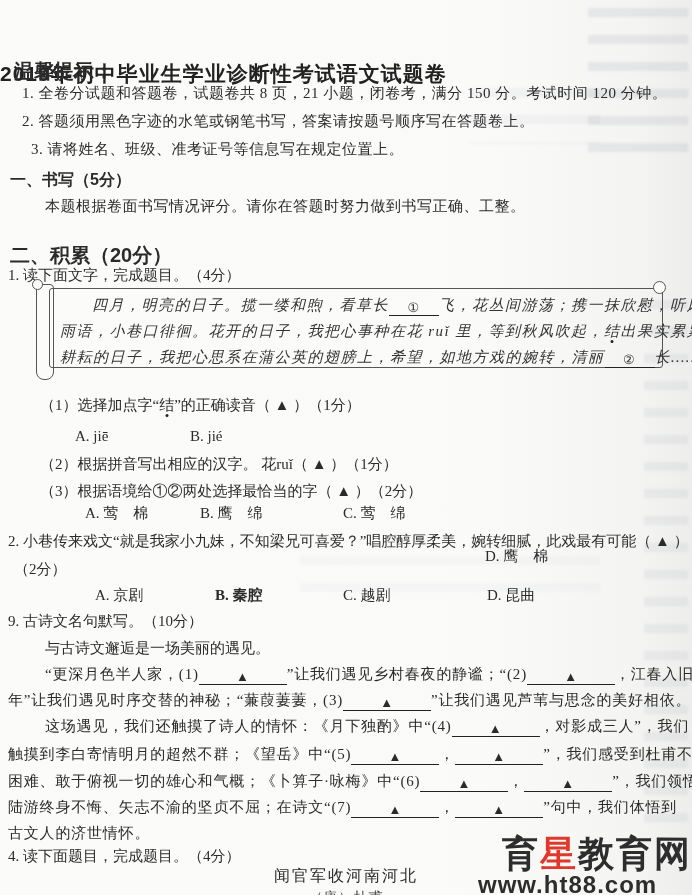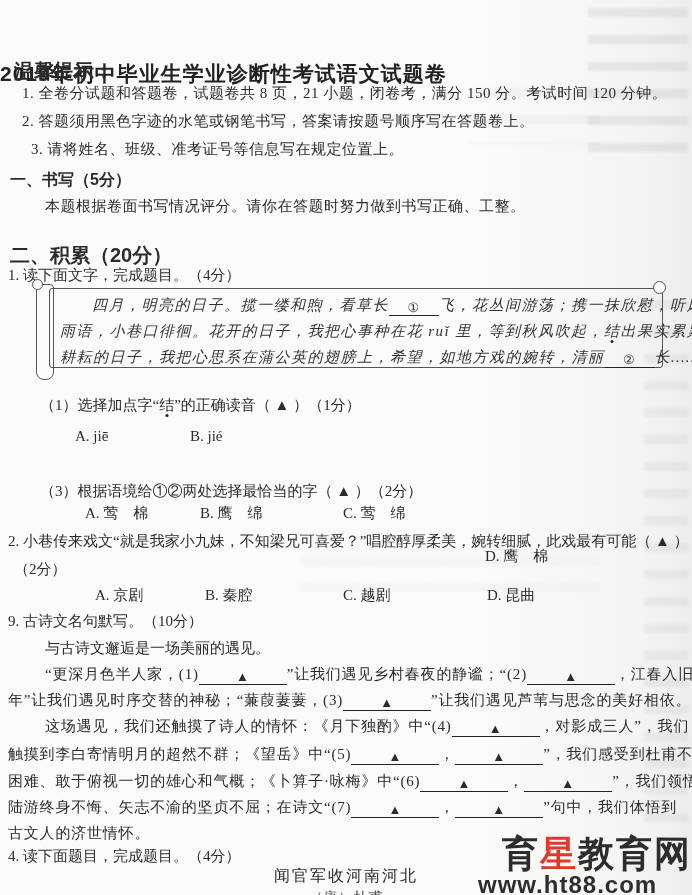--- a/index.html
+++ b/index.html
@@ -81,33 +81,34 @@
     <div class="scroll-line" style="left:56px;top:20px;">四月，明亮的日子。揽一缕和煦，看草长<span class="blank">①</span>飞，花丛间游荡；携一抹欣慰，听风唱</div>
     <div class="scroll-line" style="left:24px;top:46px;">雨语，小巷口徘徊。花开的日子，我把心事种在花 ruǐ 里，等到秋风吹起，<span class="dotchar">结</span>出果实累累；</div>
     <div class="scroll-line" style="left:24px;top:72px;">耕耘的日子，我把心思系在蒲公英的翅膀上，希望，如地方戏的婉转，清丽<span class="blank">②</span>长……</div>
   </div>
 
   <div class="abs" style="left:40px;top:396px;">（1）选择加点字“<span class="dotchar">结</span>”的正确读音（ ▲ ）（1分）</div>
   <div class="abs" style="left:0;top:428px;width:692px;height:20px;">
     <span class="opt" style="left:75px;">A. jiē</span>
     <span class="opt" style="left:190px;">B. jié</span>
   </div>
+  <div class="abs" style="left:40px;top:455px;">（2）根据拼音写出相应的汉字。  花ruǐ（ ▲ ）（1分）</div>
   <div class="abs" style="left:40px;top:482px;">（3）根据语境给①②两处选择最恰当的字（ ▲ ）（2分）</div>
   <div class="abs" style="left:0;top:504px;width:655px;height:20px;">
     <span class="opt" style="left:85px;">A. 莺　棉</span>
     <span class="opt" style="left:200px;">B. 鹰　绵</span>
     <span class="opt" style="left:343px;">C. 莺　绵</span>
     <span class="opt" style="left:485px;margin-top:43px;">D. 鹰　棉</span>
   </div>
 
   <div class="abs" style="left:8px;top:532px;">2. 小巷传来戏文“就是我家小九妹，不知梁兄可喜爱？”唱腔醇厚柔美，婉转细腻，此戏最有可能（ ▲ ）</div>
   <div class="abs" style="left:14px;top:560px;">（2分）</div>
   <div class="abs" style="left:0;top:586px;width:692px;height:20px;">
     <span class="opt" style="left:95px;">A. 京剧</span>
-    <span class="opt" style="left:205px;">B. 秦腔</span>
+    <span class="opt" style="left:215px;font-weight:bold;">B. 秦腔</span>
     <span class="opt" style="left:343px;">C. 越剧</span>
     <span class="opt" style="left:487px;">D. 昆曲</span>
   </div>
 
   <div class="abs" style="left:8px;top:612px;">9. 古诗文名句默写。（10分）</div>
   <div class="abs" style="left:45px;top:639px;">与古诗文邂逅是一场美丽的遇见。</div>
   <div class="abs q3line" style="left:45px;top:665px;">“更深月色半人家，(1)<span class="blank">▲</span>”让我们遇见乡村春夜的静谧；“(2)<span class="blank">▲</span>，江春入旧</div>
   <div class="abs q3line" style="left:8px;top:691px;">年”让我们遇见时序交替的神秘；“蒹葭萋萋，(3)<span class="blank">▲</span>”让我们遇见芦苇与思念的美好相依。</div>
   <div class="abs q3line" style="left:45px;top:717px;">这场遇见，我们还触摸了诗人的情怀：《月下独酌》中“(4)<span class="blank">▲</span>，对影成三人”，我们</div>
   <div class="abs q3line" style="left:8px;top:745px;">触摸到李白寄情明月的超然不群；《望岳》中“(5)<span class="blank">▲</span>，<span class="blank">▲</span>”，我们感受到杜甫不怕</div>

